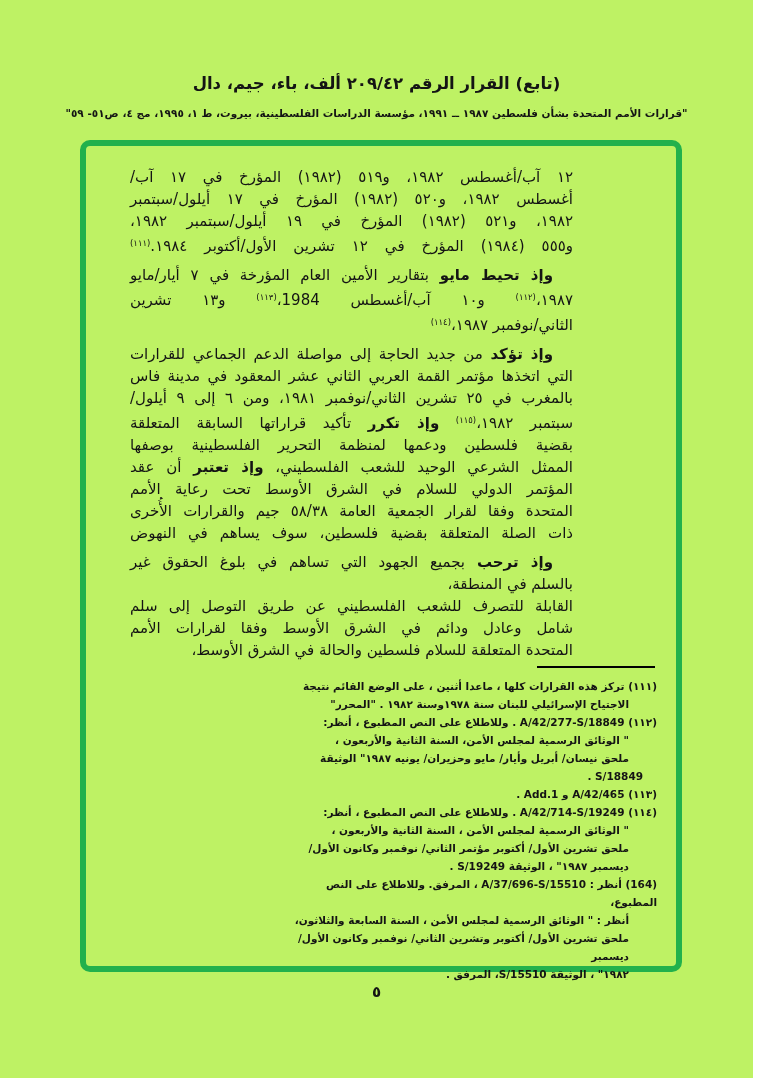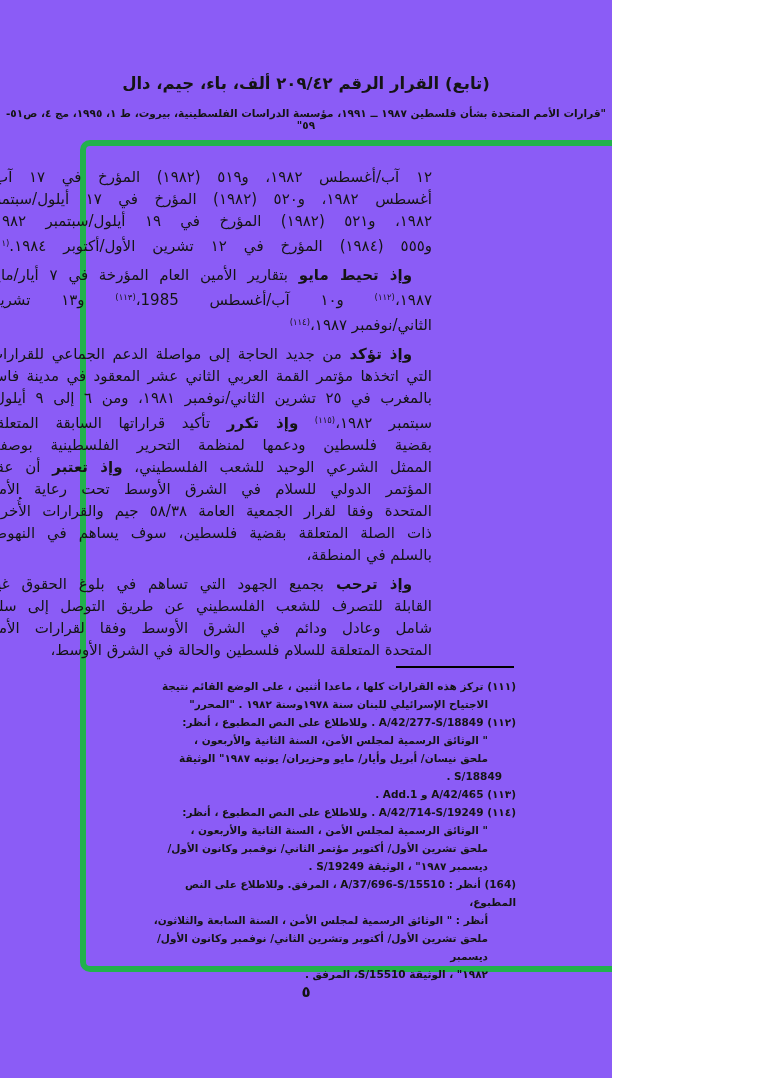--- a/index.html
+++ b/index.html
@@ -1,17 +1,17 @@
 <!DOCTYPE html>
 <html lang="ar"><head>
 <meta charset="utf-8">
 <style>
   html,body{margin:0;padding:0;background:#ffffff;}
   body{width:758px;height:1078px;font-family:"DejaVu Sans",sans-serif;color:#141414;}
-  .page{position:relative;width:612px;height:1078px;overflow:hidden;background:#8b5cf6;}
+  .page{position:relative;width:753px;height:1078px;overflow:hidden;background:#bef264;}
 
   .hdr1{position:absolute;top:74px;left:0;width:100%;text-align:center;direction:rtl;
         font-weight:bold;font-size:16.5px;letter-spacing:.2px;}
   .hdr2{position:absolute;top:107px;left:0;width:100%;text-align:center;direction:rtl;
         font-weight:bold;font-size:10.5px;}
 
   .frame{position:absolute;left:80px;top:140px;width:602px;height:832px;
          box-sizing:border-box;border:6px solid #22b14c;border-radius:10px;background:transparent;}
 
   .main{position:absolute;top:166px;right:180px;width:443px;direction:rtl;
@@ -43,33 +43,33 @@
   <div class="hdr2">"قرارات الأمم المتحدة بشأن فلسطين ١٩٨٧ ــ ١٩٩١، مؤسسة الدراسات الفلسطينية، بيروت، ط ١، ١٩٩٥، مج ٤، ص٥١- ٥٩"</div>
 
   <div class="frame"></div>
 
   <div class="main">
       <div class="tline"><span>١٢ آب/أغسطس ١٩٨٢، و٥١٩ (١٩٨٢) المؤرخ في ١٧ آب/</span></div>
       <div class="tline"><span>أغسطس ١٩٨٢، و٥٢٠ (١٩٨٢) المؤرخ في ١٧ أيلول/سبتمبر</span></div>
       <div class="tline"><span>١٩٨٢، و٥٢١ (١٩٨٢) المؤرخ في ١٩ أيلول/سبتمبر ١٩٨٢،</span></div>
       <div class="tline"><span>و٥٥٥ (١٩٨٤) المؤرخ في ١٢ تشرين الأول/أكتوبر ١٩٨٤.</span><span class="sup">(١١١)</span></div>
       <div class="tline ps ind"><span class="b">وإذ تحيط مايو</span><span> بتقارير الأمين العام المؤرخة في ٧ أيار/مايو</span></div>
-      <div class="tline"><span>١٩٨٧،</span><span class="sup">(١١٢)</span><span> و١٠ آب/أغسطس 1985،</span><span class="sup">(١١٣)</span><span> و١٣ تشرين</span></div>
+      <div class="tline"><span>١٩٨٧،</span><span class="sup">(١١٢)</span><span> و١٠ آب/أغسطس 1984،</span><span class="sup">(١١٣)</span><span> و١٣ تشرين</span></div>
       <div class="tline end"><span>الثاني/نوفمبر ١٩٨٧،</span><span class="sup">(١١٤)</span></div>
       <div class="tline ps ind"><span class="b">وإذ تؤكد</span><span> من جديد الحاجة إلى مواصلة الدعم الجماعي للقرارات</span></div>
       <div class="tline"><span>التي اتخذها مؤتمر القمة العربي الثاني عشر المعقود في مدينة فاس</span></div>
       <div class="tline"><span>بالمغرب في ٢٥ تشرين الثاني/نوفمبر ١٩٨١، ومن ٦ إلى ٩ أيلول/</span></div>
       <div class="tline"><span>سبتمبر ١٩٨٢،</span><span class="sup">(١١٥)</span><span> </span><span class="b">وإذ تكرر</span><span> تأكيد قراراتها السابقة المتعلقة</span></div>
       <div class="tline"><span>بقضية فلسطين ودعمها لمنظمة التحرير الفلسطينية بوصفها</span></div>
       <div class="tline"><span>الممثل الشرعي الوحيد للشعب الفلسطيني، </span><span class="b">وإذ تعتبر</span><span> أن عقد</span></div>
       <div class="tline"><span>المؤتمر الدولي للسلام في الشرق الأوسط تحت رعاية الأمم</span></div>
       <div class="tline"><span>المتحدة وفقا لقرار الجمعية العامة ٥٨/٣٨ جيم والقرارات الأُخرى</span></div>
       <div class="tline"><span>ذات الصلة المتعلقة بقضية فلسطين، سوف يساهم في النهوض</span></div>
+      <div class="tline ps ind"><span class="b">وإذ ترحب</span><span> بجميع الجهود التي تساهم في بلوغ الحقوق غير</span></div>
       <div class="tline end"><span>بالسلم في المنطقة،</span></div>
-      <div class="tline ps ind"><span class="b">وإذ ترحب</span><span> بجميع الجهود التي تساهم في بلوغ الحقوق غير</span></div>
       <div class="tline"><span>القابلة للتصرف للشعب الفلسطيني عن طريق التوصل إلى سلم</span></div>
       <div class="tline"><span>شامل وعادل ودائم في الشرق الأوسط وفقا لقرارات الأمم</span></div>
       <div class="tline end"><span>المتحدة المتعلقة للسلام فلسطين والحالة في الشرق الأوسط،</span></div>
     </div>
 
   <div class="fnsep"></div>
   <div class="fn">
       <div class="tline"><span>(١١١) تركز هذه القرارات كلها ، ماعدا أثنين ، على الوضع القائم نتيجة</span></div>
       <div class="tline cl"><span>الاجتياح الإسرائيلي للبنان سنة ١٩٧٨وسنة ١٩٨٢ . "المحرر"</span></div>
       <div class="tline"><span>(١١٢) A/42/277-S/18849 . وللاطلاع على النص المطبوع ، أنظر:</span></div>

